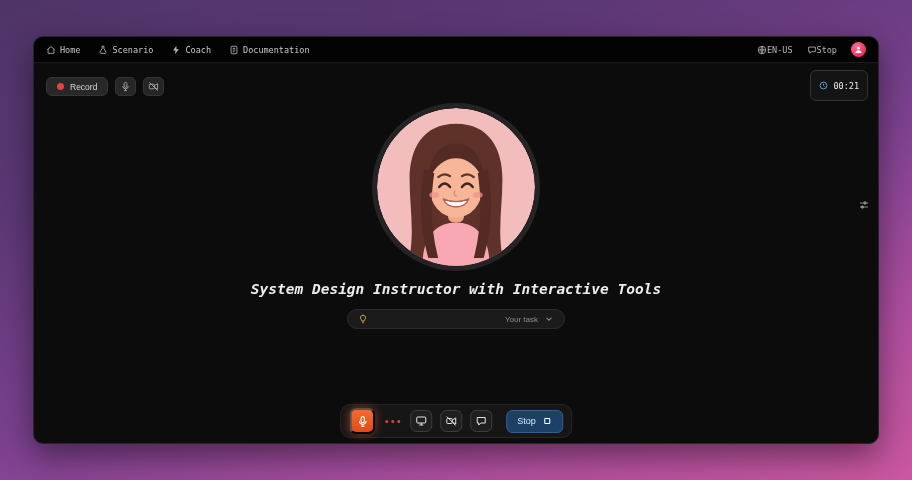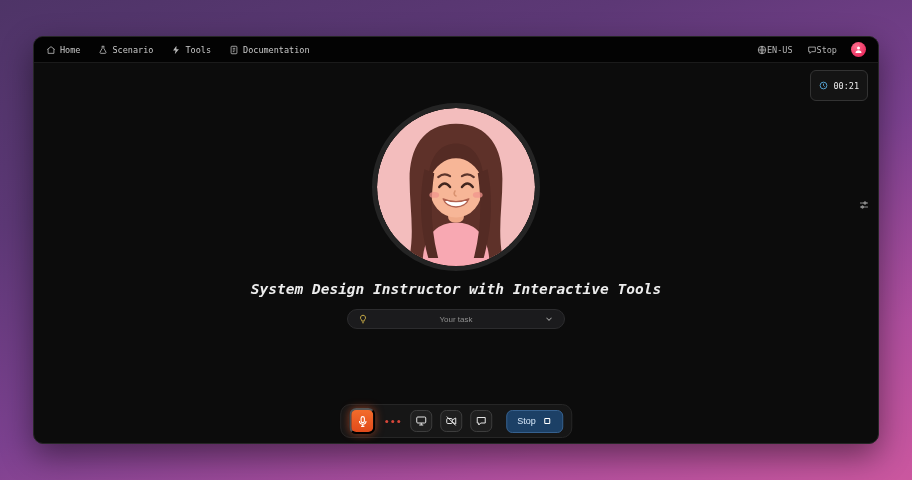--- a/index.html
+++ b/index.html
@@ -69,21 +69,21 @@
     color:#ececec; font-size:14.5px; font-weight:bold; letter-spacing:0;font-style:italic;
   }
   .task-select {
     position:absolute; top:272px; left:50%; transform:translateX(-50%);
     width:218px; height:20px; border-radius:10px;
     background:#1b1b1d; border:1px solid #2c2c2e;
     display:flex; align-items:center; gap:6px; padding:0 10px; cursor:pointer;
   }
   .task-select .bulb { color:#e6c44d; display:flex; }
   .task-select svg { width:10px; height:10px; }
-  .task-label { color:#8f8f8f; font-size:8px; flex:1; text-align:center; }
+  .task-label { color:#8f8f8f; font-size:8px; flex:1; text-align:right; }
   .task-select .chev { color:#9a9a9a; display:flex; }
   
   .side-tool {
     position:absolute; right:6px; top:160px; width:16px; height:16px;
     display:flex; align-items:center; justify-content:center; color:#8a8a8a; cursor:pointer;
   }
   .side-tool svg { width:12px; height:12px; }
   
   .control-bar {
     position:absolute; bottom:5px; left:50%; transform:translateX(-50%);
@@ -135,21 +135,21 @@
             </svg>
         </span>
         <span>Scenario</span>
       </div>
       <div class="nav-item">
         <span class="icon">
           <svg viewBox="0 0 24 24" fill="currentColor">
               <polygon points="13 2 5 13 11 13 9 22 19 10 13 10 13 2"></polygon>
             </svg>
         </span>
-        <span>Tools</span>
+        <span>Coach</span>
       </div>
       <div class="nav-item">
         <span class="icon">
           <svg viewBox="0 0 24 24" fill="none" stroke="currentColor" stroke-width="2">
               <rect x="5" y="3" width="14" height="18" rx="2"></rect>
               <path d="M9 8h6M9 12h6M9 16h4"></path>
             </svg>
         </span>
         <span>Documentation</span>
       </div>
@@ -174,20 +174,39 @@
       </div>
       <div class="nav-avatar">
         <svg viewBox="0 0 24 24" fill="currentColor">
             <circle cx="12" cy="8" r="4"></circle>
             <path d="M4 21c0-4.4 3.6-7 8-7s8 2.6 8 7z"></path>
           </svg>
       </div>
     </div>
   </header>
 
+  <div class="toolbar">
+    <button class="record-btn">
+      <span class="record-dot" style="background:#e0443c"></span>
+      <span>Record</span>
+    </button>
+    <button class="tool-btn">
+      <svg viewBox="0 0 24 24" fill="none" stroke="currentColor" stroke-width="2">
+          <rect x="9" y="3" width="6" height="11" rx="3"></rect>
+          <path d="M6 11a6 6 0 0 0 12 0M12 17v4M9 21h6"></path>
+        </svg>
+    </button>
+    <button class="tool-btn">
+      <svg viewBox="0 0 24 24" fill="none" stroke="currentColor" stroke-width="2">
+          <rect x="3" y="7" width="11" height="10" rx="2"></rect>
+          <path d="M14 10l7-4v12l-7-4"></path>
+          <path d="M3 3l18 18"></path>
+        </svg>
+    </button>
+  </div>
 
   <div class="timer">
     <svg viewBox="0 0 24 24" fill="none" stroke="currentColor" stroke-width="2.5">
         <circle cx="12" cy="12" r="9"></circle>
         <path d="M12 7v5l3 3"></path>
       </svg>
     <span>00:21</span>
   </div>
 
   <div class="avatar-wrap">

